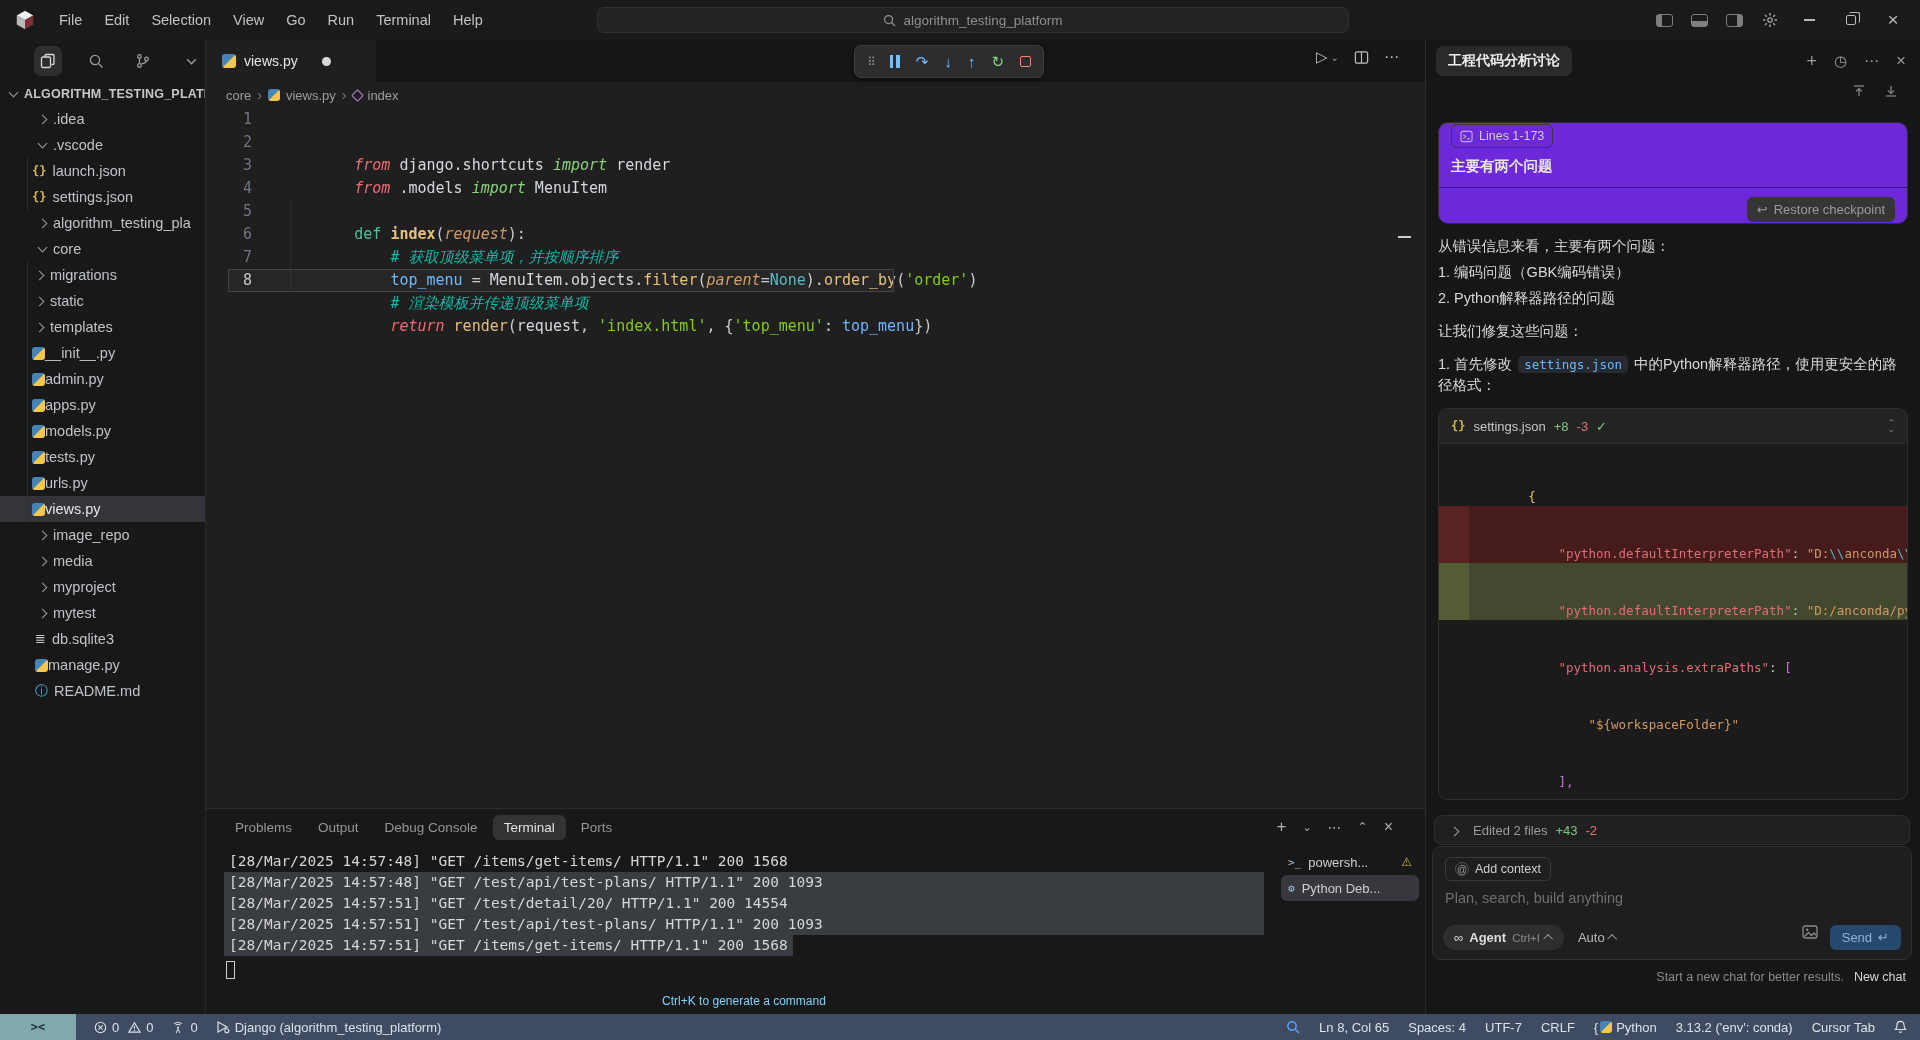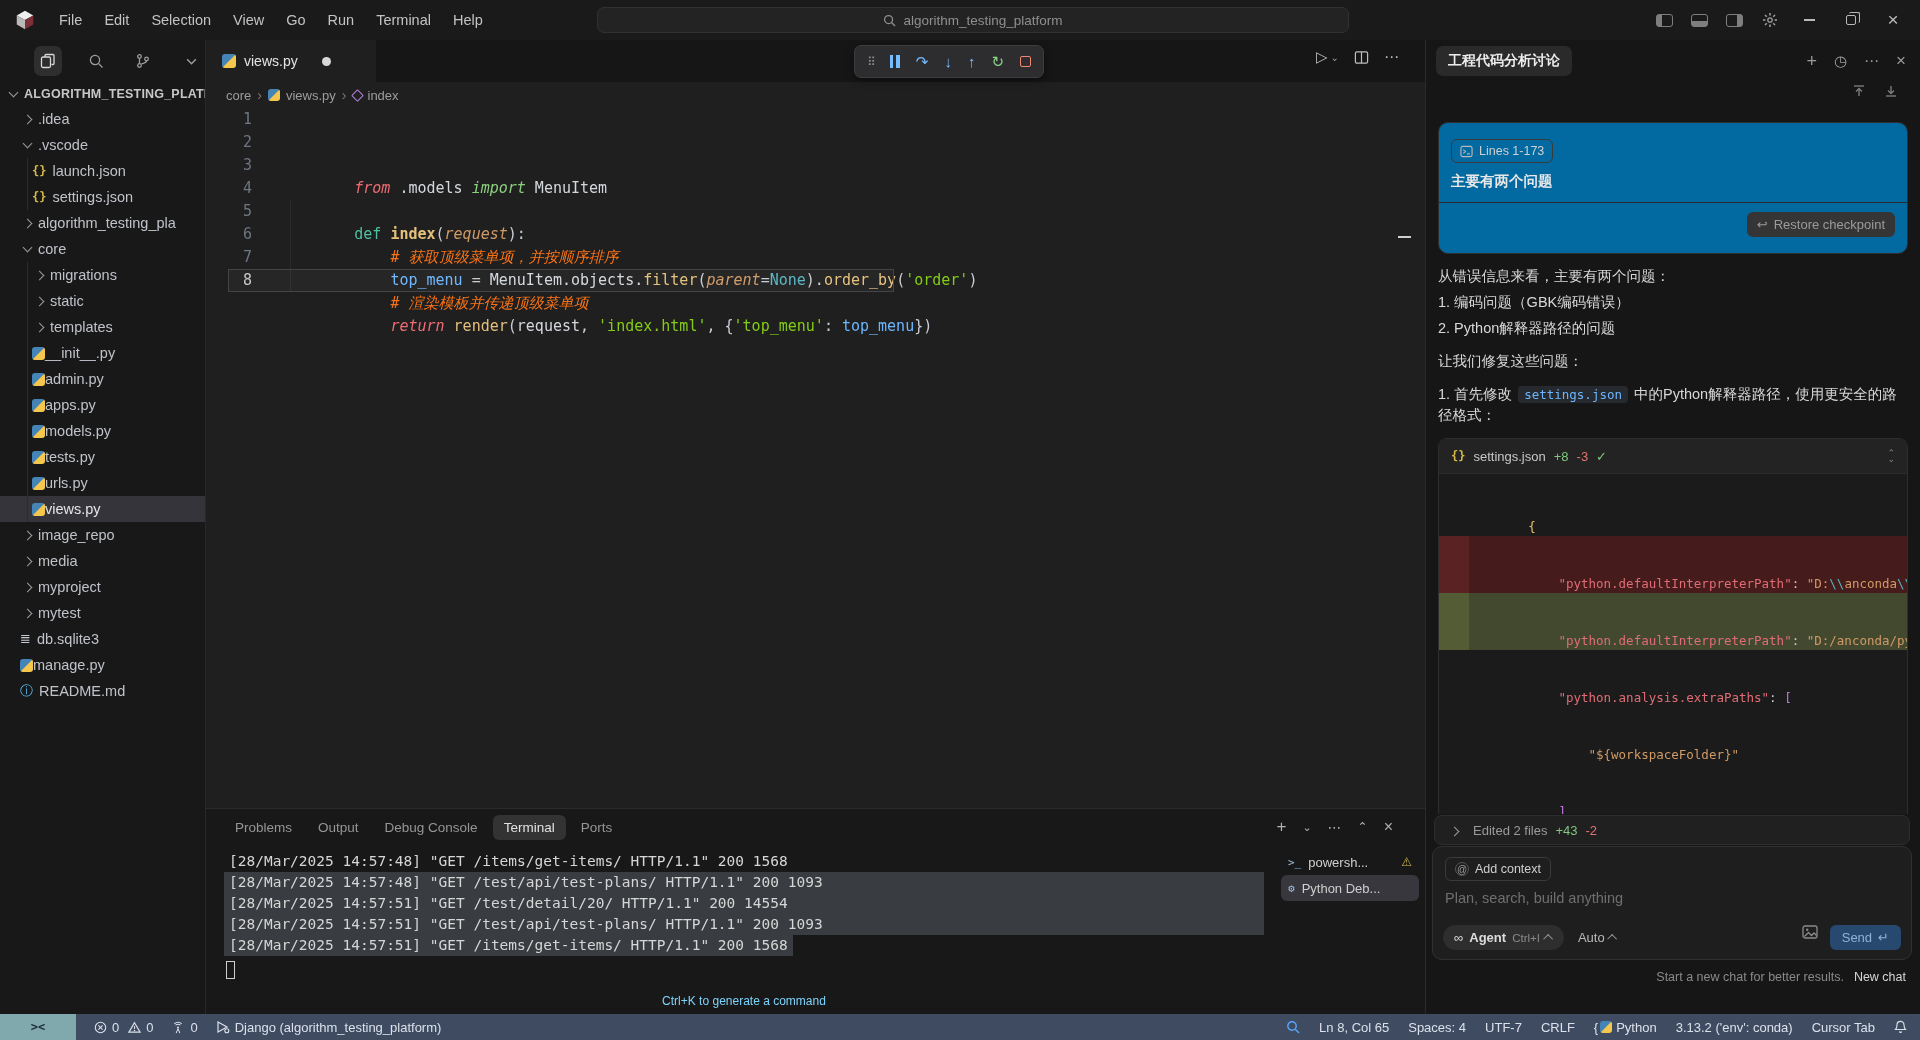--- a/index.html
+++ b/index.html
@@ -21,21 +21,21 @@
   .wbtn{width:34px;height:28px;display:flex;align-items:center;justify-content:center;color:#b9b9b9;font-size:15px;}
   .minline{width:11px;height:1.5px;background:#b9b9b9;}
   .restbox{width:10px;height:10px;border:1.3px solid #b9b9b9;border-radius:2px;position:relative;}
   .restbox::before{content:"";position:absolute;left:2px;top:-4px;width:10px;height:10px;border:1.3px solid #b9b9b9;border-left:none;border-bottom:none;border-radius:2px;}
   
   #sidebar{position:absolute;top:40px;left:0;width:206px;bottom:26px;background:#181818;border-right:1px solid #282828;overflow:hidden;}
   .sb-tools{display:flex;align-items:center;gap:20px;height:42px;padding-left:34px;color:#9c9c9c;}
   .sb-tools .tool{display:flex;align-items:center;justify-content:center;width:30px;height:30px;border-radius:7px;}
   .sb-tools .tool.active{background:#2e2e2e;color:#d8d8d8;}
   .treeroot{display:flex;align-items:center;height:24px;padding-left:6px;color:#c7c7c7;font-weight:bold;font-size:12.5px;letter-spacing:.2px;white-space:nowrap;overflow:hidden;}
-  .trow{display:flex;align-items:center;height:26px;padding-left:20px;color:#bfc3c9;font-size:14.5px;position:relative;cursor:default;white-space:nowrap;overflow:hidden;}
+  .trow{display:flex;align-items:center;height:26px;padding-left:35px;color:#bfc3c9;font-size:14.5px;position:relative;cursor:default;white-space:nowrap;overflow:hidden;}
   .trow.lv2{padding-left:32px;}
   .trow.sel{background:#34343a;color:#e6e6e6;}
   .trow.guide::before{content:"";position:absolute;left:27px;top:0;bottom:0;width:1px;background:#2c2c2c;}
   .chev{width:15px;height:15px;position:relative;flex:0 0 15px;margin-right:3px;}
   .chev-r::after,.chev-d::after{content:"";position:absolute;left:4px;top:4px;width:6px;height:6px;border-right:1.4px solid #9c9c9c;border-bottom:1.4px solid #9c9c9c;}
   .chev-r::after{transform:rotate(-45deg);}
   .chev-d::after{transform:rotate(45deg);left:4px;top:2px;}
   .fico{flex:0 0 auto;margin-right:6px;font-size:12px;line-height:14px;}
   .fico:empty{margin-right:0;}
   .ico-json{color:#d7ba4a;font-weight:bold;font-family:"DejaVu Sans Mono",monospace;}
@@ -63,21 +63,21 @@
   .symico{width:9px;height:9px;border:1.4px solid #b180d7;transform:rotate(45deg);border-radius:1px;}
   .code{position:absolute;top:68px;left:0;right:0;}
   .crow{display:flex;height:23px;line-height:23px;position:relative;white-space:pre;font-family:"DejaVu Sans Mono","Liberation Mono",monospace;font-size:15px;}
   .lnum{flex:0 0 46px;text-align:right;color:#6e7681;}
   .crow.cur .lnum{color:#c6c6c6;}
   .ltxt{padding-left:30px;}
   .crow.g::before{content:"";position:absolute;left:84px;top:0;bottom:0;width:1px;background:#2a2a2a;}
   .crow.cur::after{content:"";position:absolute;left:22px;width:664px;top:0;bottom:0;border:1px solid #43444a;background:rgba(255,255,255,.035);pointer-events:none;}
   .k1{color:#ef6b73;font-style:italic;} .k2{color:#8ccf7e;font-style:italic;} .k3{color:#4fc2a0;}
   .fn{color:#e5c07b;font-weight:bold;} .pr{color:#d19a66;font-style:italic;} .vb{color:#6cb6ff;}
-  .fc{color:#e5c07b;} .st{color:#84cc16;} .ct{color:#56b6c2;} .cm{color:#f97316;font-style:italic;}
+  .fc{color:#e5c07b;} .st{color:#84cc16;} .ct{color:#56b6c2;} .cm{color:#14b8a6;font-style:italic;}
   .pl{color:#d4d8de;} .pu{color:#c8ccd4;} .op{color:#c8ccd4;}
   .dashmark{position:absolute;right:14px;top:196px;width:13px;height:2px;background:#cfcfcf;}
   
   .panel{position:absolute;left:0;right:0;top:768px;bottom:0;background:#181818;border-top:1px solid #2b2b2b;}
   .ptabs{display:flex;align-items:center;gap:4px;height:36px;padding-left:18px;color:#969696;font-size:13.5px;}
   .ptab{padding:5px 11px;border-radius:6px;}
   .ptab.act{background:#333334;color:#e2e2e2;}
   .picons{position:absolute;right:32px;top:8px;display:flex;align-items:center;gap:16px;color:#b0b0b0;font-size:14px;}
   .tlines{position:absolute;left:18px;top:42px;width:1040px;}
   .tline{height:21px;line-height:21px;white-space:pre;color:#d6d6d6;font-family:"DejaVu Sans Mono","Liberation Mono",monospace;font-size:14.5px;padding:0 5px;}
@@ -90,21 +90,21 @@
   .sess.sel{background:#37373d;}
   .sico{font-family:"DejaVu Sans Mono",monospace;font-size:11px;color:#9fc7e8;}
   .swarn{color:#d7ba4a;font-size:12px;margin-left:auto;}
   
   #chat{position:absolute;top:40px;right:0;width:495px;bottom:26px;background:#161616;border-left:1px solid #2b2b2b;overflow:hidden;}
   .chead{position:absolute;top:0;left:0;right:0;height:42px;display:flex;align-items:center;}
   .ctitle{margin-left:10px;background:#2a2a2a;border-radius:7px;padding:6px 12px;color:#ececec;font-size:14px;font-weight:bold;}
   .chicons{margin-left:auto;display:flex;align-items:center;gap:17px;padding-right:14px;color:#9a9a9a;font-size:15px;}
   .subicons{position:absolute;top:44px;right:22px;display:flex;gap:18px;color:#7c7c7c;font-size:13px;}
   .chatbody{position:absolute;top:70px;left:0;right:0;bottom:200px;padding:12px 12px 0 12px;overflow:hidden;}
-  .ucard{border:1px solid #2e2e2e;background:#0369a1;border-radius:10px;padding:16px 12px;}
+  .ucard{border:1px solid #2e2e2e;background:#6d28d9;border-radius:10px;padding:1px 12px;}
   .uchip{display:inline-flex;align-items:center;gap:6px;border:1px solid #3a3a3a;border-radius:6px;padding:4px 8px;color:#cfcfcf;font-size:12.5px;}
   .umsg{margin-top:9px;color:#e8e8e8;font-size:14.5px;font-weight:bold;}
   .udiv{height:1px;background:#2a2a2a;margin:11px -12px 9px -12px;}
   .urow{display:flex;justify-content:flex-end;}
   .restore{display:inline-flex;align-items:center;gap:6px;background:#353535;border-radius:6px;padding:5px 10px;color:#9b9b9b;font-size:13px;}
   .pline{color:#d8d8d8;font-size:14.5px;margin-top:12px;line-height:21px;}
   .pline.tight{margin-top:5px;}
   .ichip{font-family:"DejaVu Sans Mono",monospace;font-size:12.5px;color:#6cb6ff;background:#26292e;border-radius:4px;padding:1px 6px;margin:0 2px;}
   .cblock{border:1px solid #2e2e2e;border-radius:9px;margin-top:12px;overflow:hidden;background:#1b1b1b;position:relative;}
   .bhead{height:35px;display:flex;align-items:center;gap:8px;padding:0 12px;background:#232323;border-bottom:1px solid #2b2b2b;font-size:13px;}
@@ -409,20 +409,23 @@
     <span class="ico-py" style="width:12px;height:12px"></span>
     <span>views.py</span>
     <span class="bc-sep">›</span>
     <span class="symico"></span>
     <span>index</span>
   </div>
   <div class="code">
 
       <div class="crow">
         <span class="lnum">1</span>
+        <span class="ltxt">
+          
+        <span class="k1">from</span><span class="pl"> django.shortcuts </span><span class="k2">import</span><span class="pl"> render</span></span>
       </div>
 
       <div class="crow">
         <span class="lnum">2</span>
         <span class="ltxt">
           
         <span class="k1">from</span><span class="pl"> .models </span><span class="k2">import</span><span class="pl"> MenuItem</span></span>
       </div>
 
       <div class="crow">

